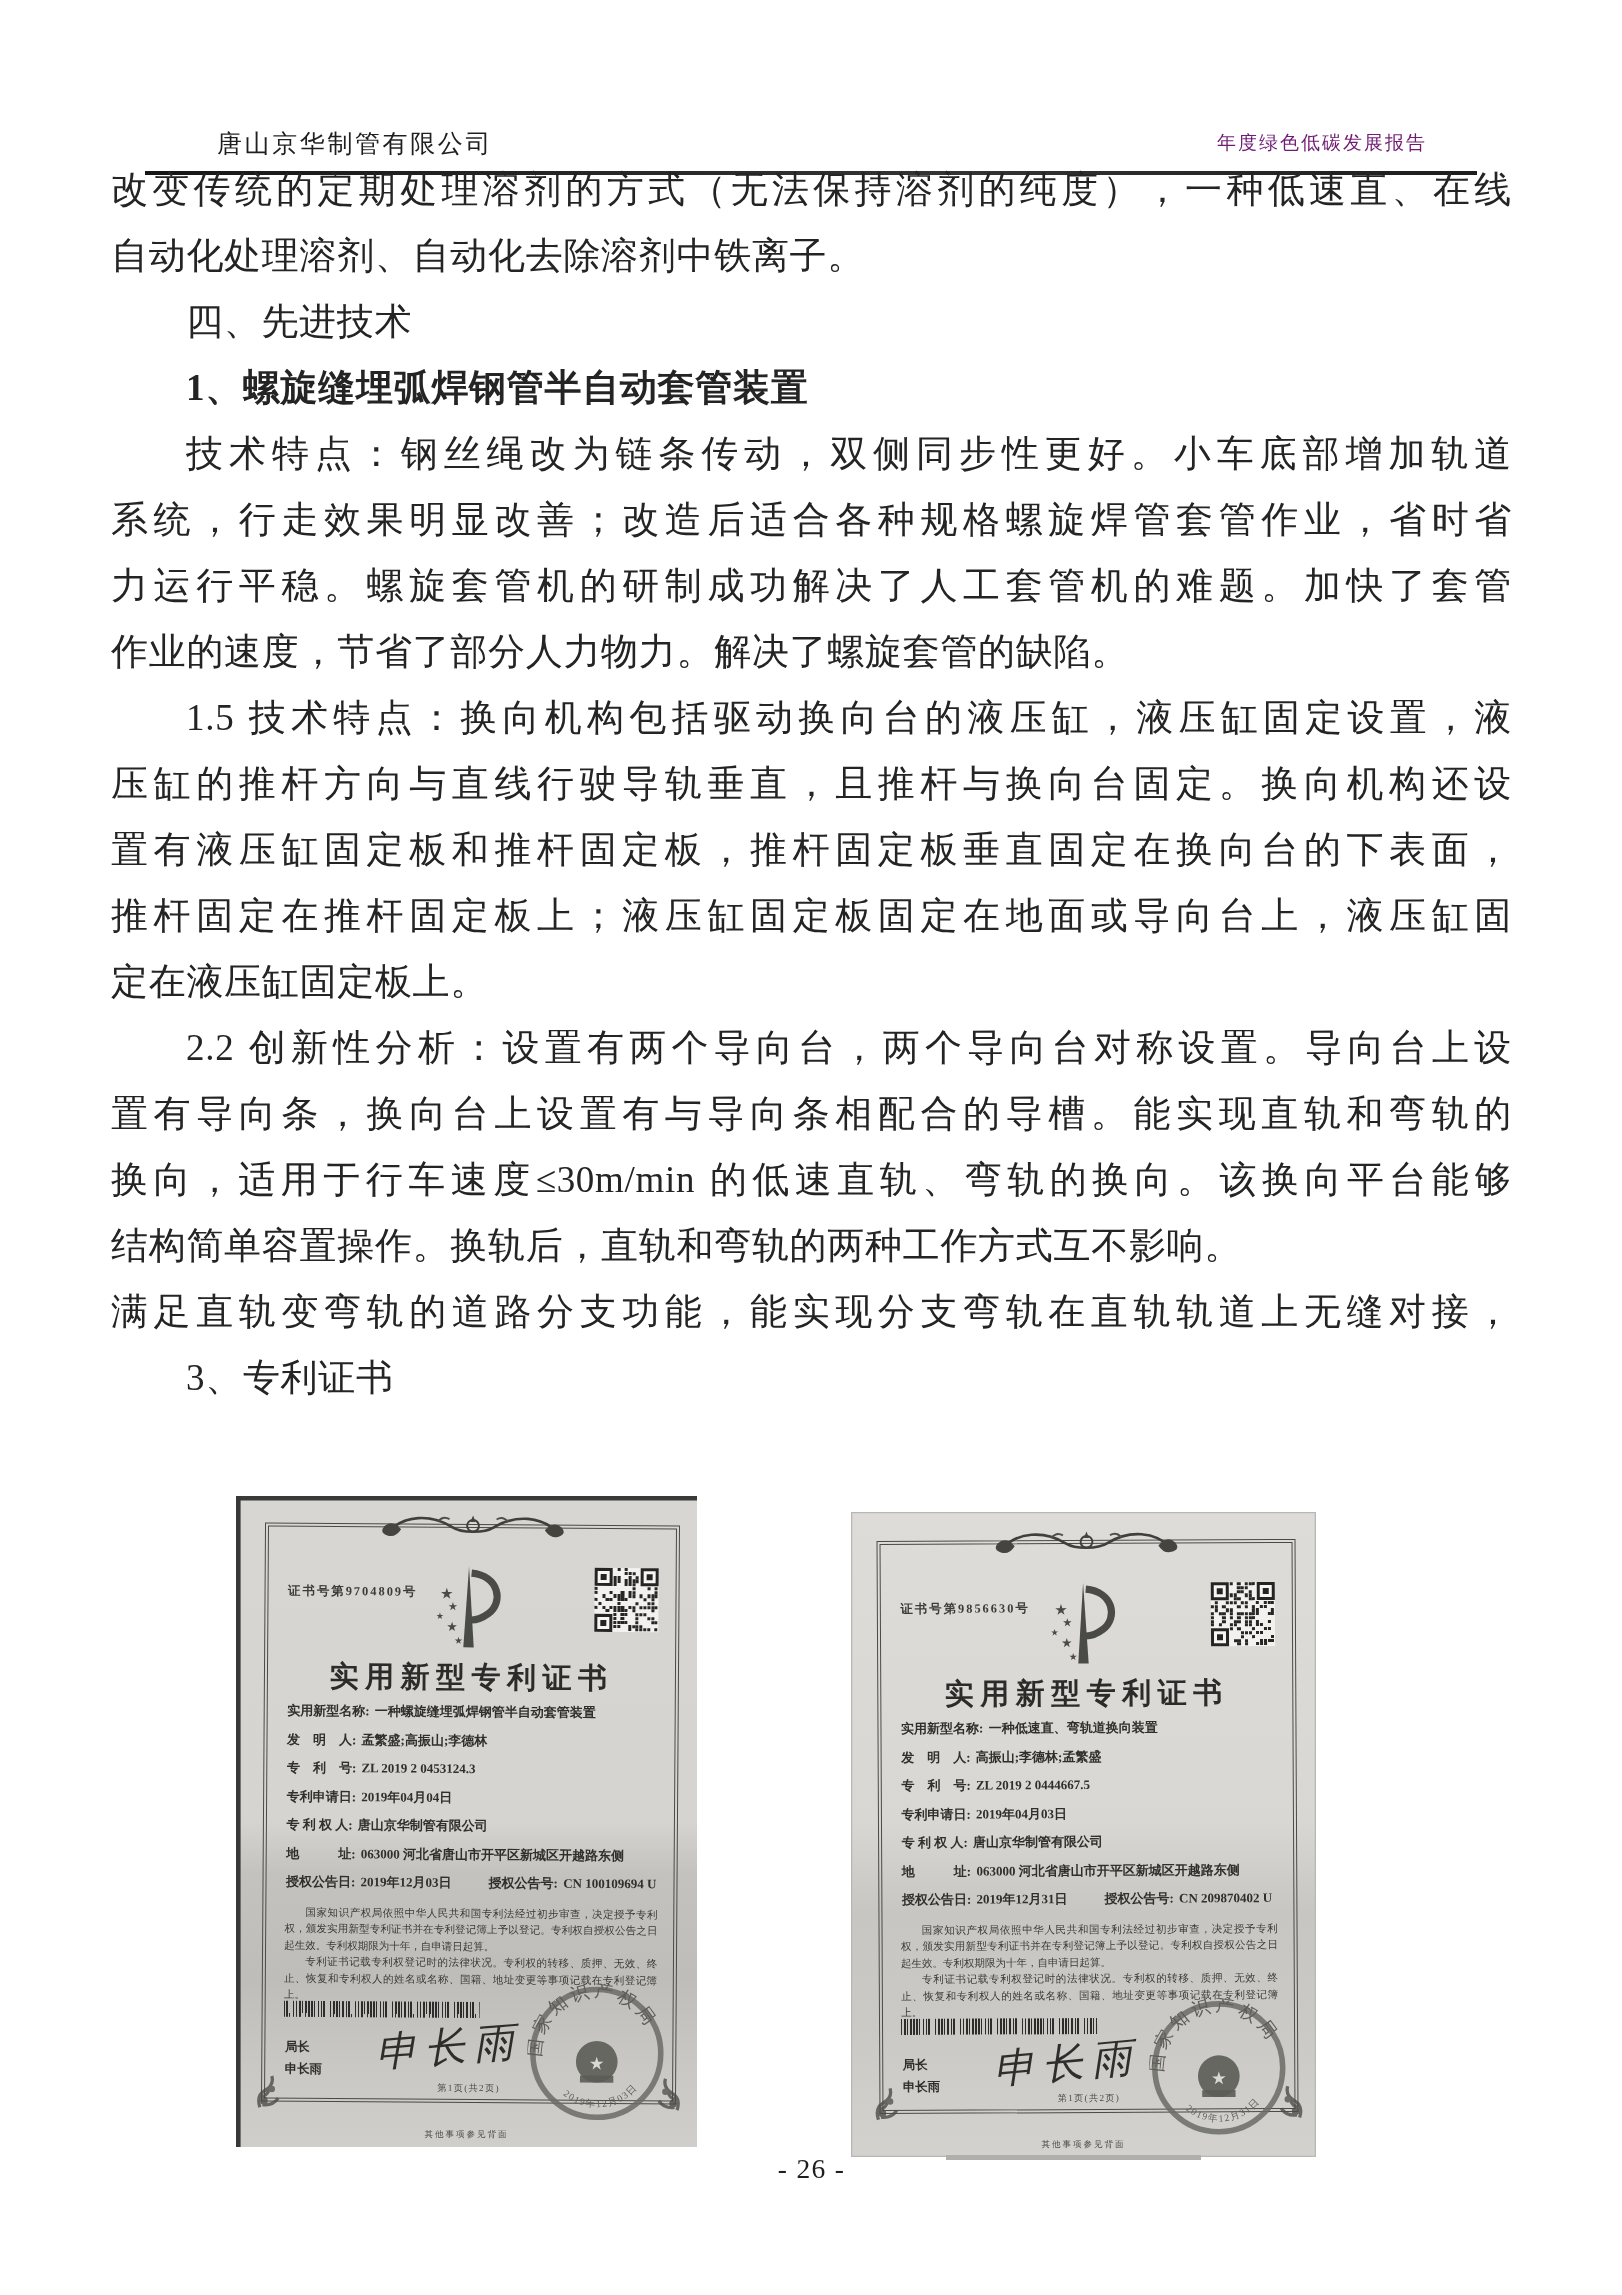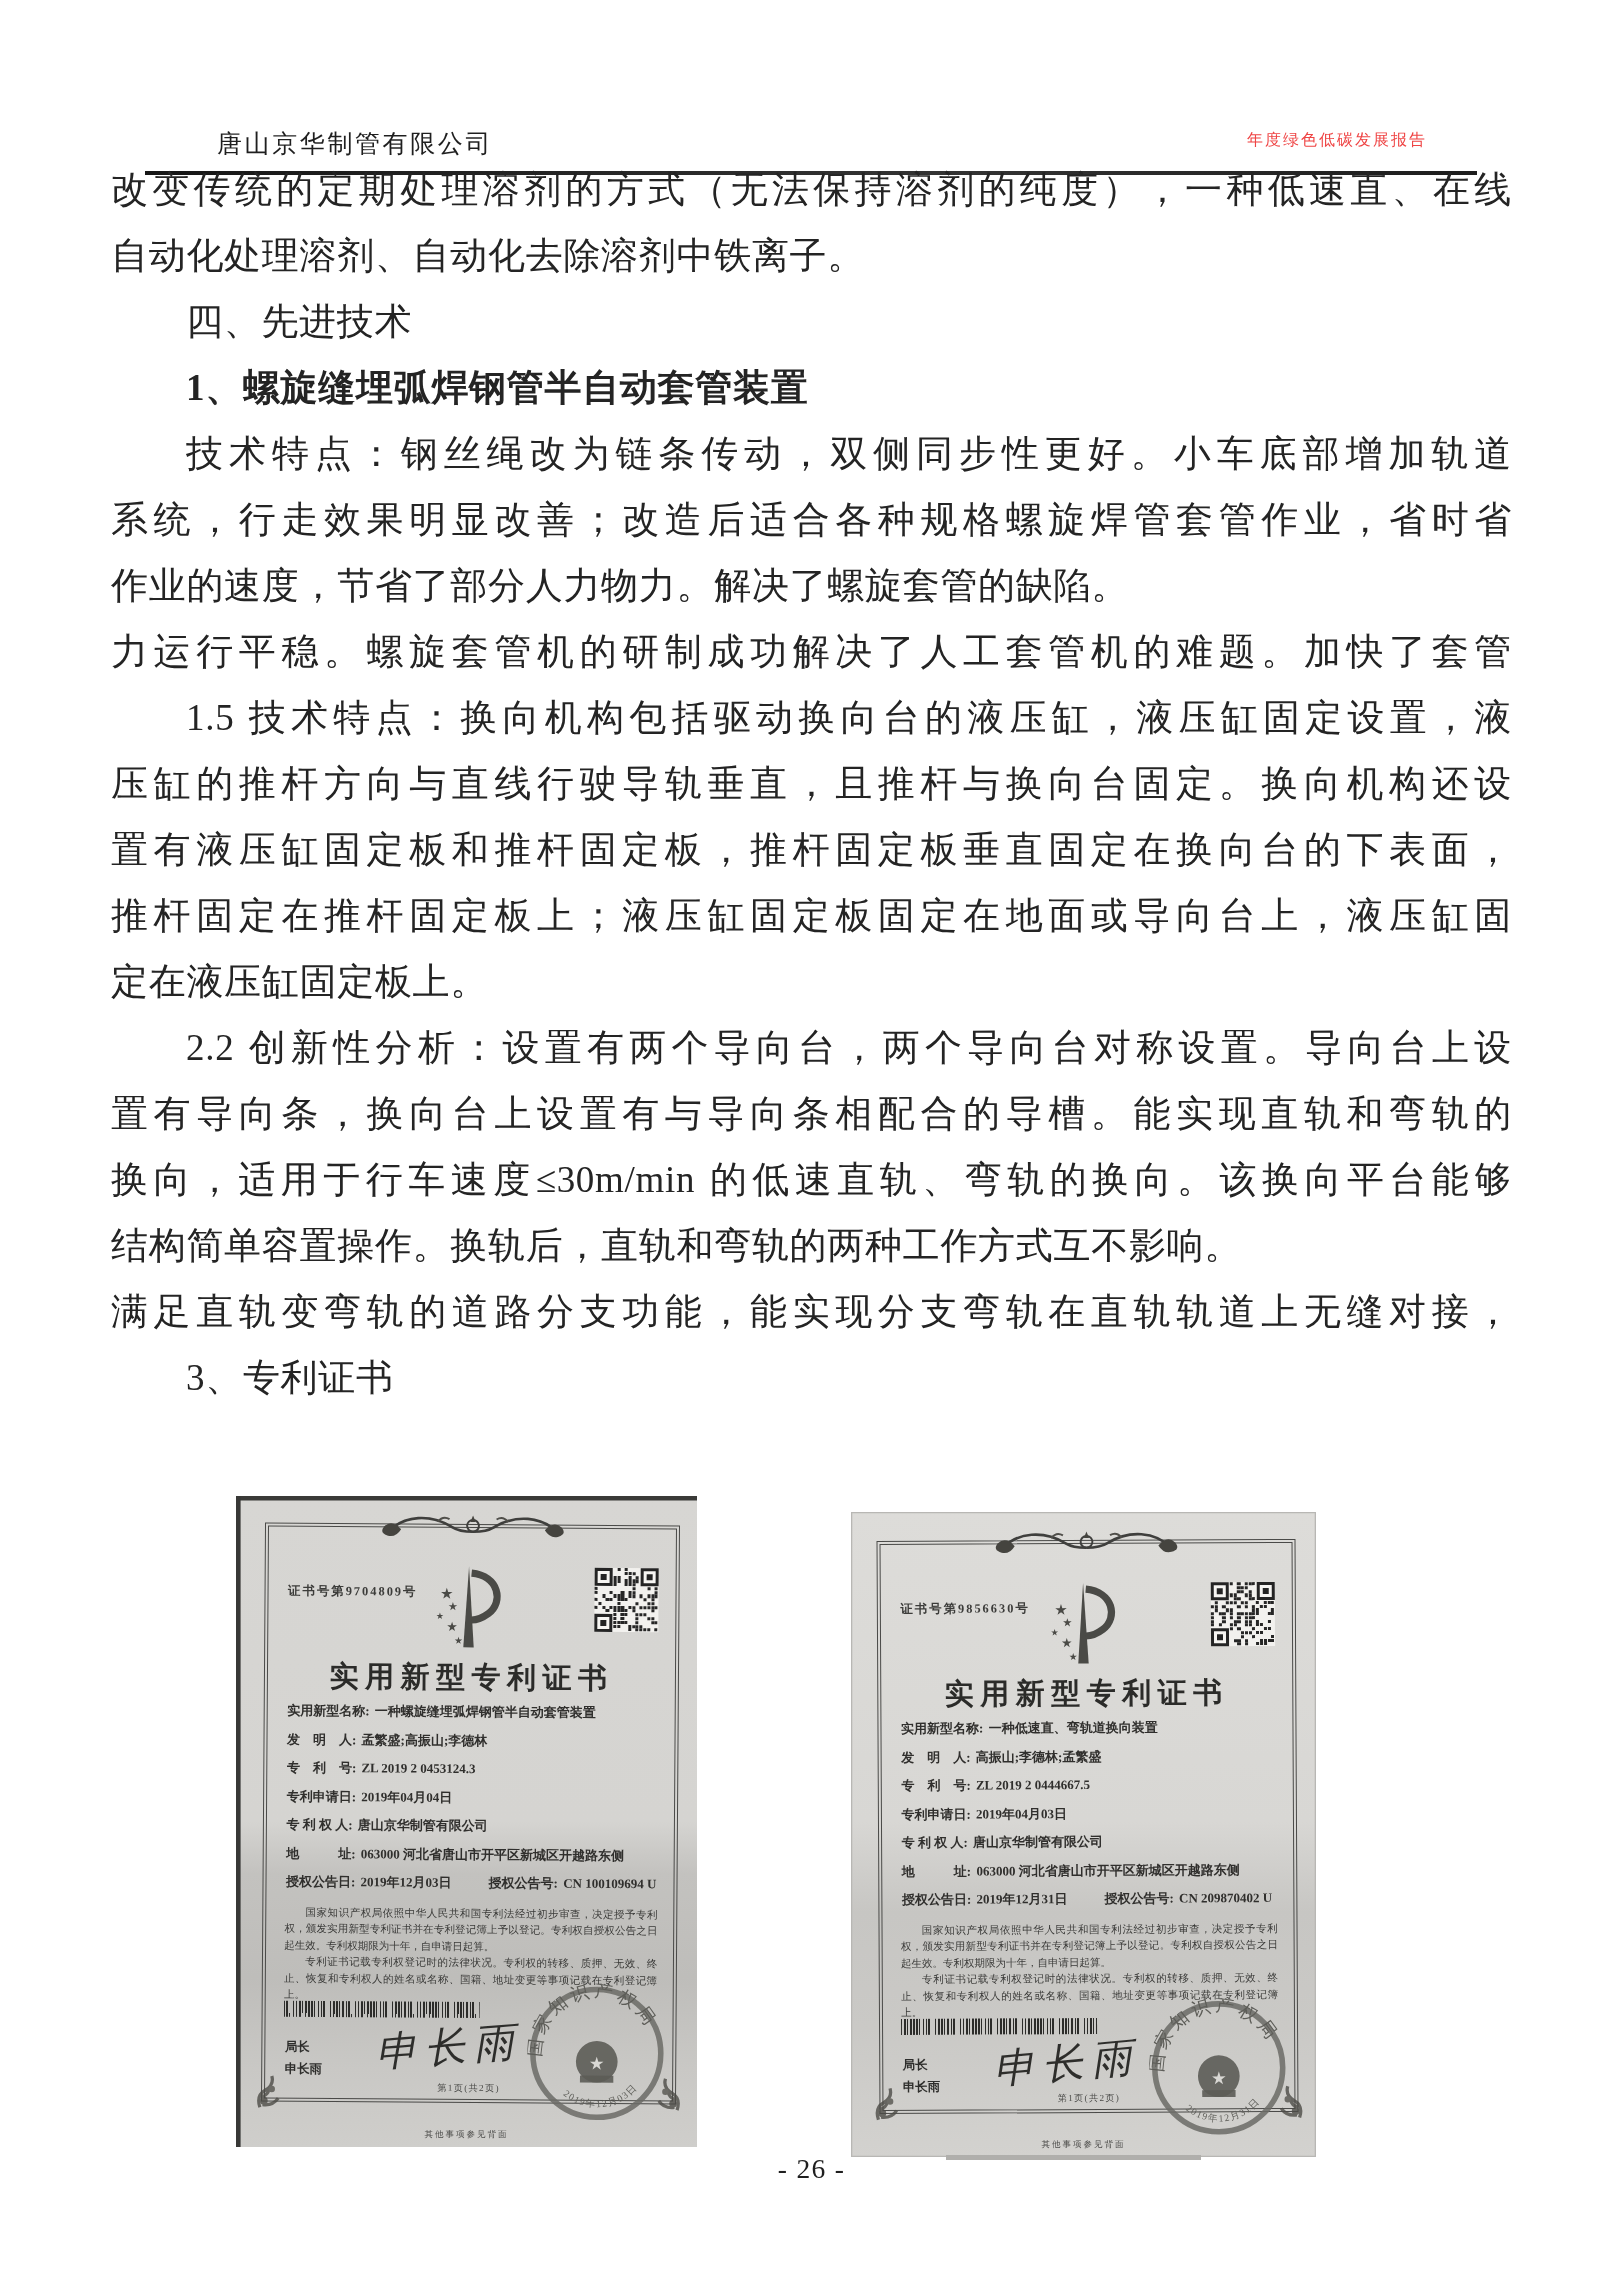--- a/index.html
+++ b/index.html
@@ -1,20 +1,20 @@
 <!DOCTYPE html>
 <html lang="zh" style="font-size:10.5px"><head>
 <meta charset="utf-8">
 <style>
   html,body{margin:0;padding:0;background:#e8e8e8;}
   .page{position:relative;width:1623px;height:2295px;background:#ffffff;overflow:hidden;
         font-family:"Liberation Serif","DejaVu Serif",serif;color:#222;}
   
   .hdr-left{position:absolute;top:127px;left:217px;font-size:25px;letter-spacing:2.6px;color:#1f1f1f;}
-  .hdr-right{position:absolute;top:130px;right:196px;font-size:16px;letter-spacing:2px;color:#ef4444;}
+  .hdr-right{position:absolute;top:130px;right:196px;font-size:19px;letter-spacing:2px;color:#701a75;}
   .hdr-rule{position:absolute;top:171px;left:145px;width:1332px;height:3.9px;
             background:linear-gradient(90deg,#161616,#343434 60%,#1d1d1d);}
   
   .body-lines{position:absolute;top:157px;left:111px;width:1401px;}
   .bl{height:66px;line-height:66px;font-size:37px;letter-spacing:0.7px;color:#242424;
       overflow:hidden;}
   .bl.fill{text-align:justify;text-align-last:justify;}
   .bl.indent{text-indent:75px;}
   .bl.bold{font-weight:700;}
   
@@ -99,22 +99,22 @@
   <div class="hdr-right">年度绿色低碳发展报告</div>
   <div class="hdr-rule"></div>
 
   <div class="body-lines">
     <div class="bl fill">改变传统的定期处理溶剂的方式（无法保持溶剂的纯度），一种低速直、在线</div>
     <div class="bl">自动化处理溶剂、自动化去除溶剂中铁离子。</div>
     <div class="bl indent">四、先进技术</div>
     <div class="bl indent bold">1、螺旋缝埋弧焊钢管半自动套管装置</div>
     <div class="bl indent fill">技术特点：钢丝绳改为链条传动，双侧同步性更好。小车底部增加轨道</div>
     <div class="bl fill">系统，行走效果明显改善；改造后适合各种规格螺旋焊管套管作业，省时省</div>
+    <div class="bl fill">力运行平稳。螺旋套管机的研制成功解决了人工套管机的难题。加快了套管</div>
     <div class="bl">作业的速度，节省了部分人力物力。解决了螺旋套管的缺陷。</div>
-    <div class="bl fill">力运行平稳。螺旋套管机的研制成功解决了人工套管机的难题。加快了套管</div>
     <div class="bl indent fill">1.5 技术特点：换向机构包括驱动换向台的液压缸，液压缸固定设置，液</div>
     <div class="bl fill">压缸的推杆方向与直线行驶导轨垂直，且推杆与换向台固定。换向机构还设</div>
     <div class="bl fill">置有液压缸固定板和推杆固定板，推杆固定板垂直固定在换向台的下表面，</div>
     <div class="bl fill">推杆固定在推杆固定板上；液压缸固定板固定在地面或导向台上，液压缸固</div>
     <div class="bl">定在液压缸固定板上。</div>
     <div class="bl indent fill">2.2 创新性分析：设置有两个导向台，两个导向台对称设置。导向台上设</div>
     <div class="bl fill">置有导向条，换向台上设置有与导向条相配合的导槽。能实现直轨和弯轨的</div>
     <div class="bl fill">换向，适用于行车速度≤30m/min 的低速直轨、弯轨的换向。该换向平台能够</div>
     <div class="bl">结构简单容置操作。换轨后，直轨和弯轨的两种工作方式互不影响。</div>
     <div class="bl fill">满足直轨变弯轨的道路分支功能，能实现分支弯轨在直轨轨道上无缝对接，</div>

